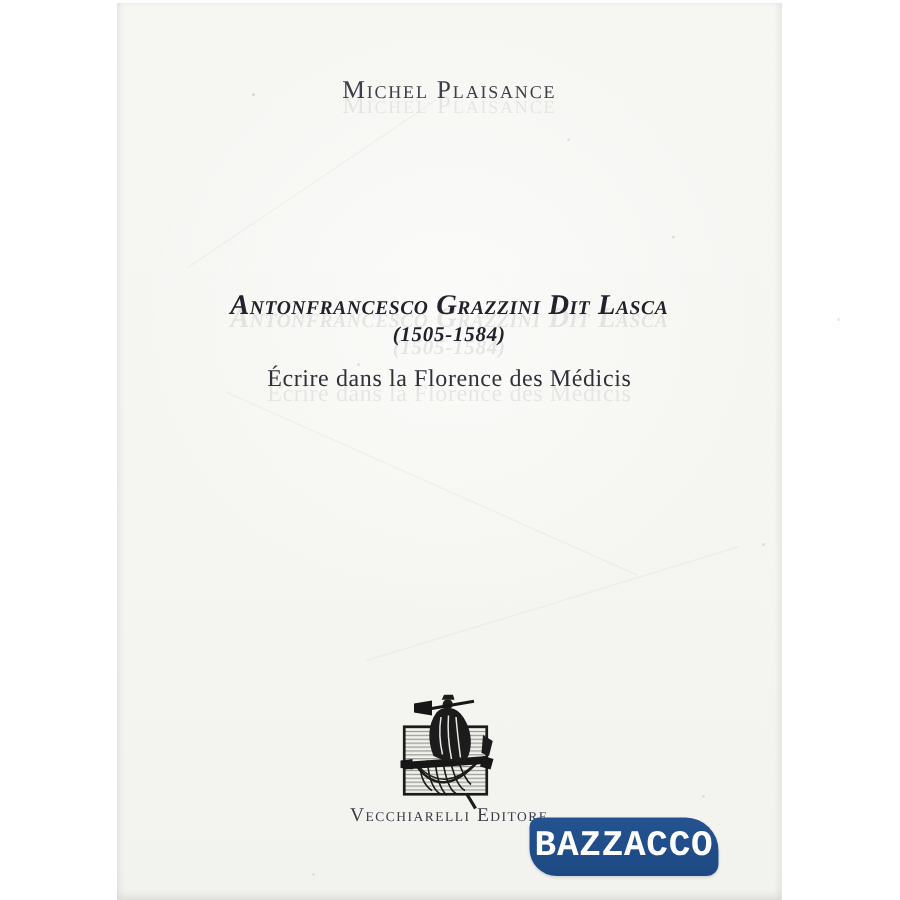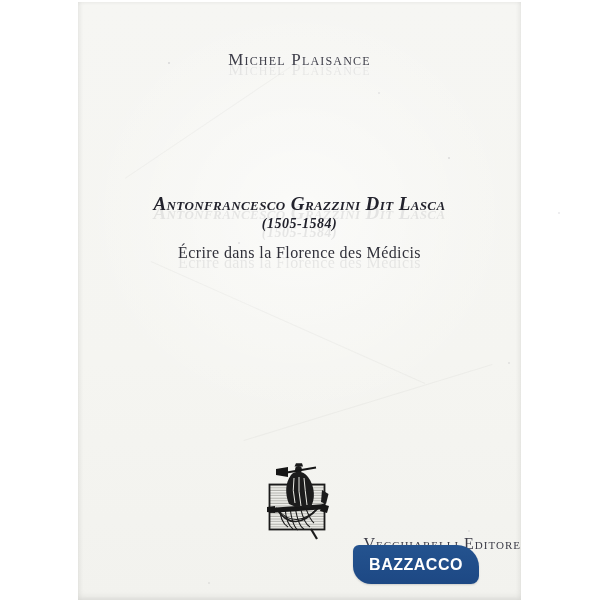--- a/index.html
+++ b/index.html
@@ -29,30 +29,30 @@
   .ghost{opacity:.09;filter:blur(.4px);}
   .author{top:48px;font-size:17px;font-variant:small-caps;letter-spacing:1.2px;color:#3e3e49;}
   .author.ghost{top:58px;}
   .title{top:191px;font-size:19px;font-weight:bold;font-style:italic;
          font-variant:small-caps;letter-spacing:.4px;color:#22222c;}
   .title.ghost{top:200px;}
   .years{top:214px;font-size:14px;font-weight:bold;font-style:italic;color:#22222c;letter-spacing:.5px;}
   .years.ghost{top:223px;}
   .subtitle{top:242px;font-size:16px;letter-spacing:.4px;color:#303039;}
   .subtitle.ghost{top:252px;}
-  .publisher{top:533px;font-size:16px;font-variant:small-caps;letter-spacing:1px;color:#3c3c47;z-index:2;text-align:right;}
+  .publisher{top:533px;font-size:13px;font-variant:small-caps;letter-spacing:1px;color:#3c3c47;z-index:2;}
   
   .logo{position:absolute;left:187px;top:456px;width:66px;height:82px;z-index:1;}
   
   .badge{position:absolute;left:275px;top:543px;width:126px;height:39px;
          background:linear-gradient(180deg,#24538f,#1d4884);
          border-radius:6px 22px 8px 18px;z-index:5;
          display:flex;align-items:center;justify-content:center;
-         font-family:Liberation Sans, sans-serif;font-weight:bold;
-         font-size:16px;letter-spacing:.5px;color:#ffffff;
+         font-family:Liberation Mono, monospace;font-weight:bold;
+         font-size:24px;letter-spacing:.5px;color:#ffffff;
          box-shadow:0 1px 2px rgba(0,0,0,.15);}
 </style>
 </head>
 <body>
 
 <div class="scene">
   <div class="cover">
 
     <div class="crease c1"></div>
     <div class="crease c2"></div>

